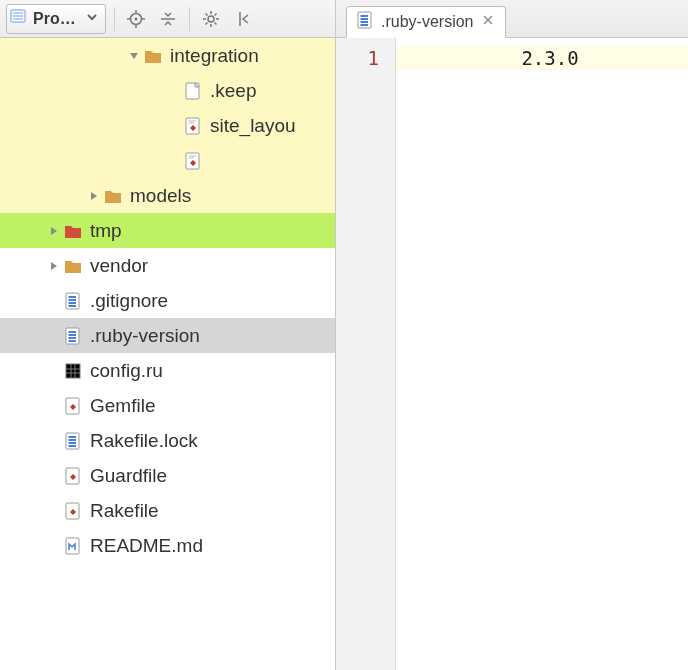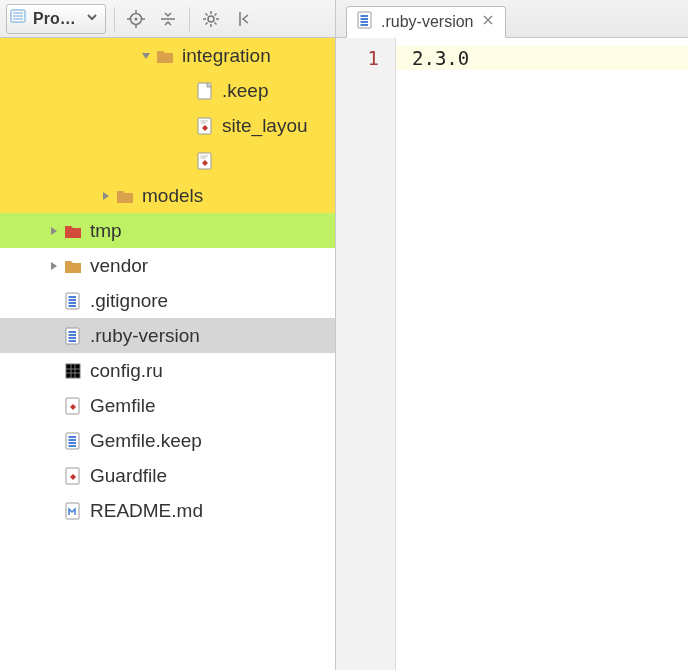--- a/index.html
+++ b/index.html
@@ -17,36 +17,36 @@
 
   .tree { flex: 1; overflow: hidden; font-size: 19px; }
   .row { display: flex; align-items: center; height: 35px; white-space: nowrap; }
   .row .arrow { width: 16px; display: flex; justify-content: center; color: #8a8a8a; }
   .row .arrow svg { width: 12px; height: 12px; }
   .row .icon { width: 22px; display: flex; justify-content: center; margin-right: 6px; }
   .row .icon svg { width: 20px; height: 20px; }
   .row .name { }
   .row.selected { background: #d6d6d6; }
   .row.highlight { background: #bef264; }
-  .row.highlight-tests { background: #fde047; padding-left: 12px; } 
+  .row.highlight-tests { background: #fef9c3; } 
   .row .name.special { color: #b24a1d; }
   .ind { display:inline-block; }
   .ind-1 { width: 46px; } .ind-2 { width: 86px; } .ind-3 { width: 126px; } .ind-4 { width: 166px; }
 
   
   .editor { flex: 1; display: flex; flex-direction: column; }
   .tab-bar { height: 38px; display: flex; align-items: flex-end; background: linear-gradient(#f2f2f2,#e9e9e9); border-bottom: 1px solid #c5c5c5; padding-left: 10px; gap: 6px; }
   .file-tab { display: flex; align-items: center; gap: 8px; height: 32px; padding: 0 10px; background: #fff; border: 1px solid #bdbdbd; border-bottom: 1px solid #fff; border-top-left-radius: 4px; border-top-right-radius: 4px; position: relative; top: 1px; }
   .file-tab .close { width: 14px; height: 14px; color: #888; }
   .file-tab .label { font-size: 16px; color: #444; }
   .code-area { flex: 1; display: flex; font-family: Menlo, Consolas, monospace; font-size: 19px; }
   .gutter { width: 60px; background: #f2f2f2; border-right: 1px solid #dcdcdc; text-align: right; padding: 8px 16px 0 0; }
   .gutter .ln { color: #a83a3a; height: 24px; line-height: 24px; }
   .code { flex: 1; padding: 8px 0 0 16px; }
-  .code .line { height: 24px; line-height: 24px; color: #222; }
+  .code .line { height: 24px; line-height: 24px; color: #222; text-align: center; }
   .code .line.current { background: #fffde6; margin-left: -16px; padding-left: 16px; }
 
   
   .folder-icon path { fill: #d9a24a; }
   .folder-red path { fill: #d14d3a; }
   .file-page rect.page { fill: #fff; stroke: #9a9a9a; }
   .file-blue-lines line { stroke: #4a7fd6; stroke-width: 2; }
   .ruby-diamond path { fill: #c0392b; }
   .grid-icon path, .grid-icon line { stroke: #7a7a7a; fill: none; }
 </style>
@@ -281,34 +281,47 @@
             <svg class="file-page" viewBox="0 0 20 20">
               <rect class="page" x="3" y="2" width="13" height="16" rx="1"></rect>
               <g class="file-blue-lines">
                 <line x1="5.5" y1="6" x2="13" y2="6"></line>
                 <line x1="5.5" y1="9" x2="13" y2="9"></line>
                 <line x1="5.5" y1="12" x2="13" y2="12"></line>
                 <line x1="5.5" y1="15" x2="13" y2="15"></line>
               </g>
             </svg>
           </span>
-          <span class="name">Gemfile.keep</span>
+          <span class="name">Rakefile.lock</span>
         </div>
         <div class="row">
           <span class="ind ind-1"></span>
           <span class="arrow"></span>
           <span class="icon">
             <svg class="file-page" viewBox="0 0 20 20">
               <rect class="page" x="3" y="2" width="13" height="16" rx="1"></rect>
               <g class="ruby-diamond">
                 <path d="M7 11 L10 8 L13 11 L10 14 Z"></path>
               </g>
             </svg>
           </span>
           <span class="name">Guardfile</span>
+        </div>
+        <div class="row">
+          <span class="ind ind-1"></span>
+          <span class="arrow"></span>
+          <span class="icon">
+            <svg class="file-page" viewBox="0 0 20 20">
+              <rect class="page" x="3" y="2" width="13" height="16" rx="1"></rect>
+              <g class="ruby-diamond">
+                <path d="M7 11 L10 8 L13 11 L10 14 Z"></path>
+              </g>
+            </svg>
+          </span>
+          <span class="name">Rakefile</span>
         </div>
         <div class="row">
           <span class="ind ind-1"></span>
           <span class="arrow"></span>
           <span class="icon">
             <svg class="file-page" viewBox="0 0 20 20">
               <rect class="page" x="3" y="2" width="13" height="16" rx="1"></rect>
               <path d="M6 14 L6 8 L9 11 L12 8 L12 14" fill="none" stroke="#4a7fd6" stroke-width="1.5"></path>
             </svg>
           </span>

